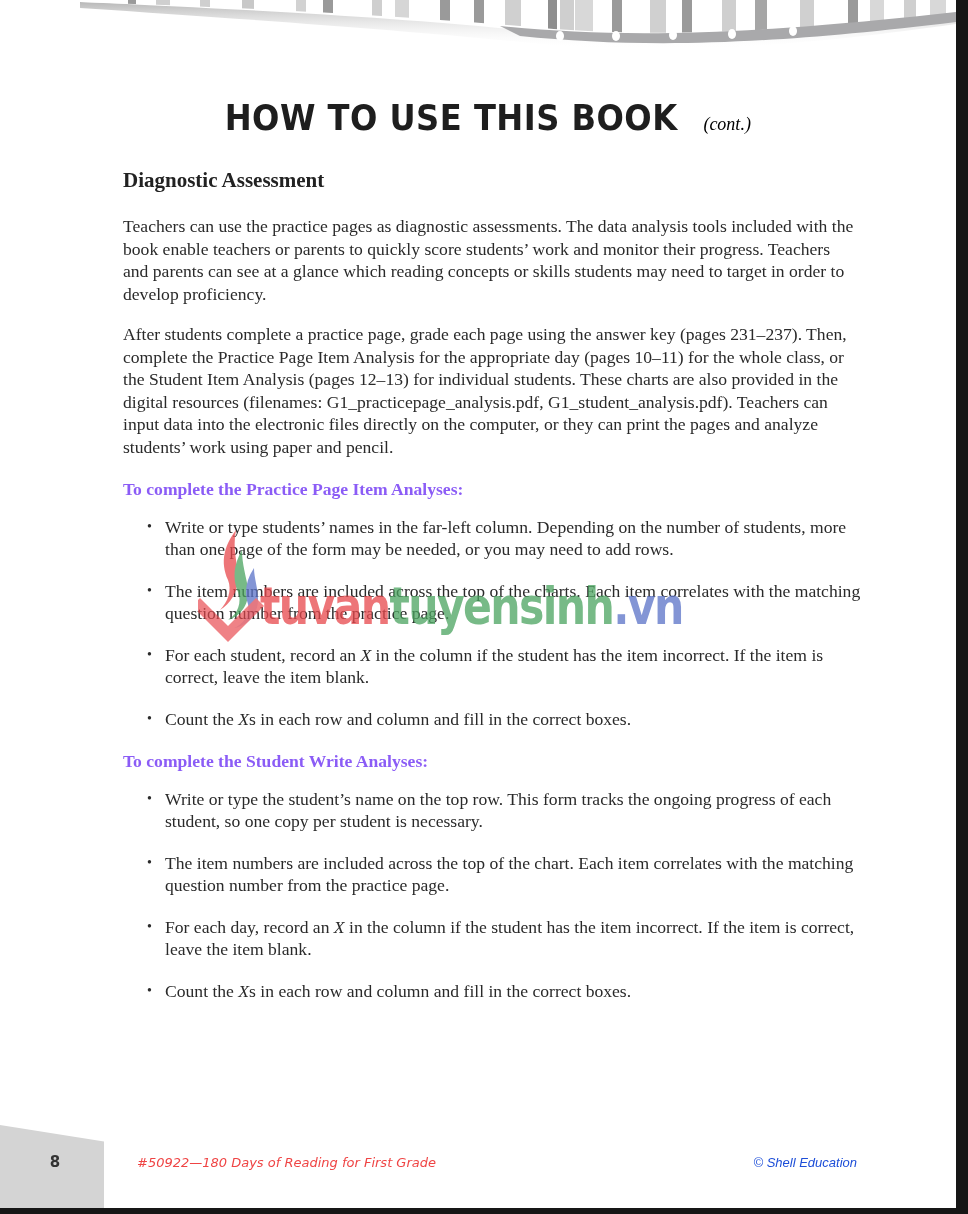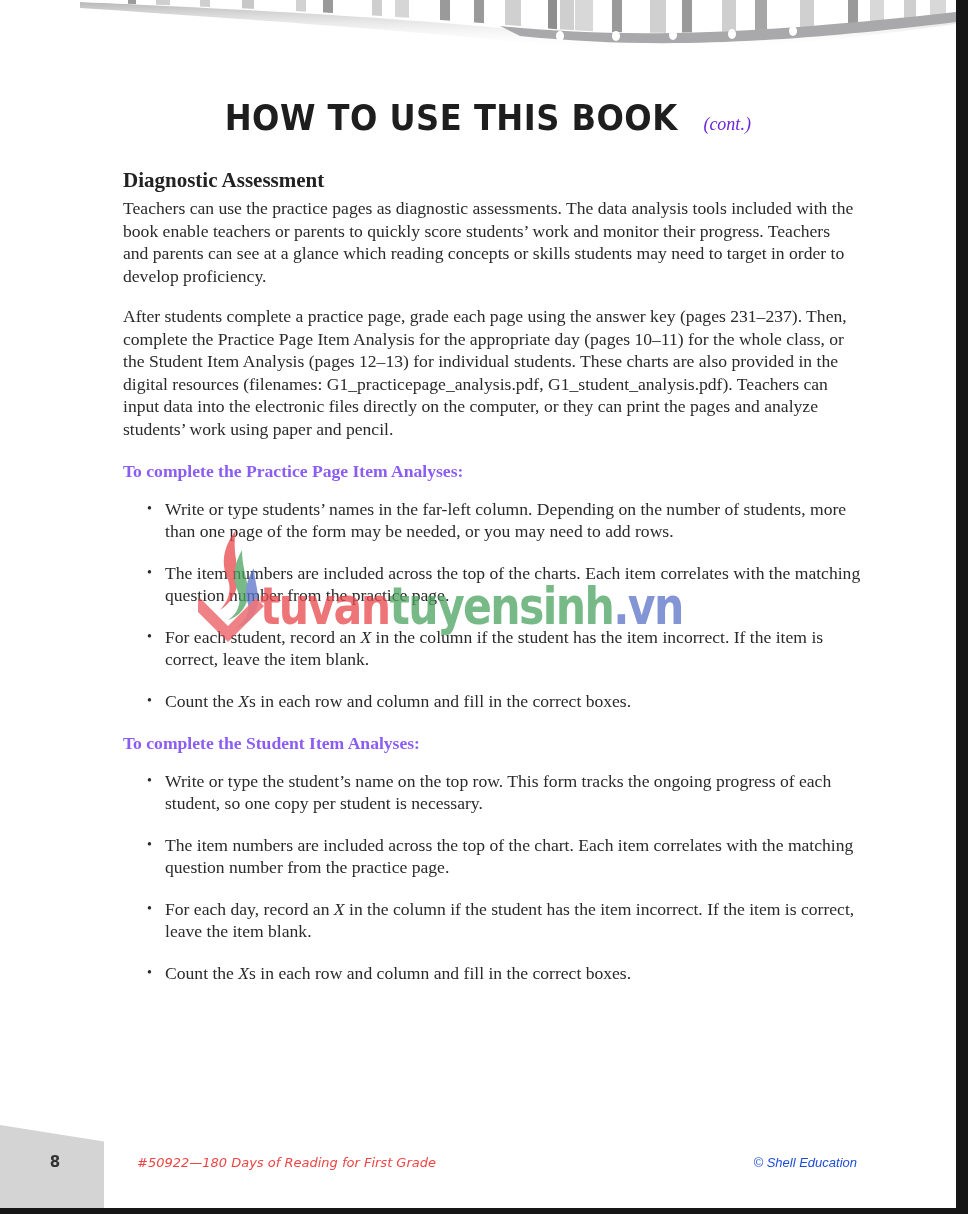--- a/index.html
+++ b/index.html
@@ -46,36 +46,36 @@
       letter-spacing: 0.5px;
       color: #1e1e1e;
       transform: scaleX(0.92);
       display: inline-block;
       vertical-align: baseline;
     }
     .title-cont {
       font-family: "Liberation Serif", "DejaVu Serif", serif;
       font-style: italic;
       font-size: 18px;
-      color: #6d28d9;
+      color: #000000;
       margin-left: 6px;
       vertical-align: baseline;
     }
     .content {
       position: absolute;
       left: 123px;
       top: 166px;
       width: 740px;
       font-family: "Liberation Serif", "DejaVu Serif", serif;
       color: #2a2a2a;
     }
     .section-heading {
       font-size: 21px;
       font-weight: bold;
-      margin: 0 0 3px 0;
+      margin: 0 0 21px 0;
       line-height: 28px;
       color: #222222;
     }
     .para {
       font-size: 17.6px;
       line-height: 22.5px;
       margin: 0 6px 18px 0;
     }
     .sub-heading {
       font-size: 17.6px;
@@ -245,21 +245,21 @@
     <p class="para">After students complete a practice page, grade each page using the answer key (pages 231–237).  Then, complete the Practice Page Item Analysis for the appropriate day (pages 10–11) for the whole class, or the Student Item Analysis (pages 12–13) for individual students.  These charts are also provided in the digital resources (filenames: G1_practicepage_analysis.pdf, G1_student_analysis.pdf).  Teachers can input data into the electronic files directly on the computer, or they can print the pages and analyze students’ work using paper and pencil.</p>
 
     <div class="sub-heading">To complete the Practice Page Item Analyses:</div>
     <ul class="bullets">
       <li><span class="dot">•</span><span>Write or type students’ names in the far-left column.  Depending on the number of students, more than one page of the form may be needed, or you may need to add rows.</span></li>
       <li><span class="dot">•</span><span>The item numbers are included across the top of the charts.  Each item correlates with the matching question number from the practice page.</span></li>
       <li><span class="dot">•</span><span>For each student, record an </span><span class="ital">X</span><span> in the column if the student has the item incorrect.  If the item is correct, leave the item blank.</span></li>
       <li><span class="dot">•</span><span>Count the </span><span class="ital">X</span><span>s in each row and column and fill in the correct boxes.</span></li>
     </ul>
 
-    <div class="sub-heading">To complete the Student Item Analyses:</div>
+    <div class="sub-heading">To complete the Student Write Analyses:</div>
     <ul class="bullets">
       <li><span class="dot">•</span><span>Write or type the student’s name on the top row.  This form tracks the ongoing progress of each student, so one copy per student is necessary.</span></li>
       <li><span class="dot">•</span><span>The item numbers are included across the top of the chart.  Each item correlates with the matching question number from the practice page.</span></li>
       <li><span class="dot">•</span><span>For each day, record an </span><span class="ital">X</span><span> in the column if the student has the item incorrect.  If the item is correct, leave the item blank.</span></li>
       <li><span class="dot">•</span><span>Count the </span><span class="ital">X</span><span>s in each row and column and fill in the correct boxes.</span></li>
     </ul>
   </div>
 
   <div class="watermark">
     <svg width="70" height="120" viewBox="0 0 70 120" style="position:absolute;left:0;top:0;">

